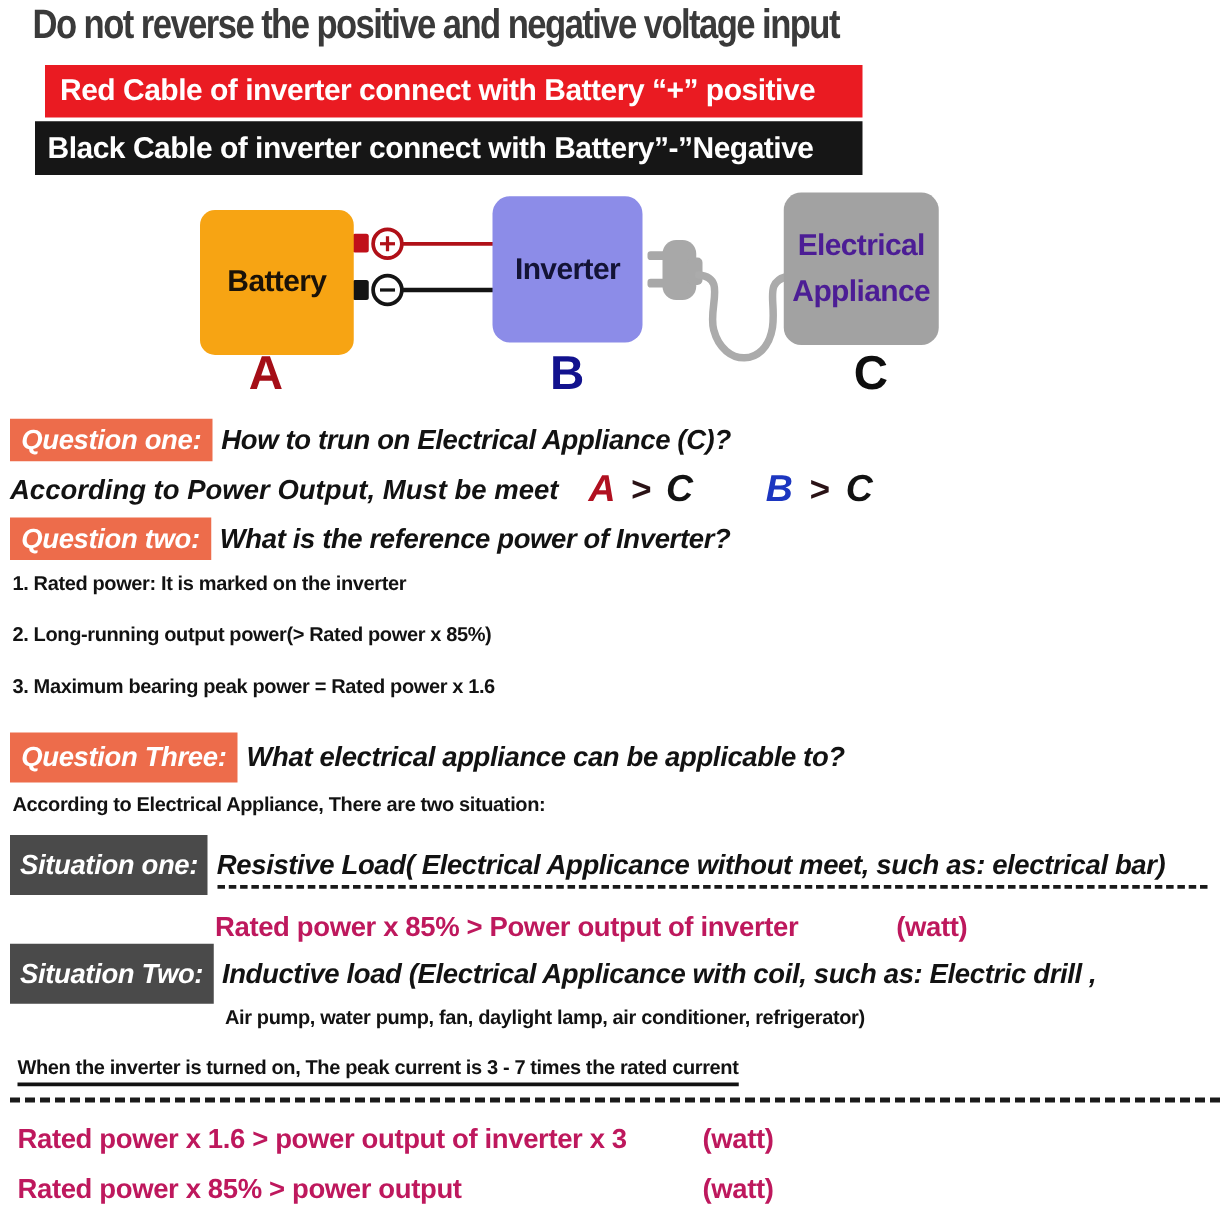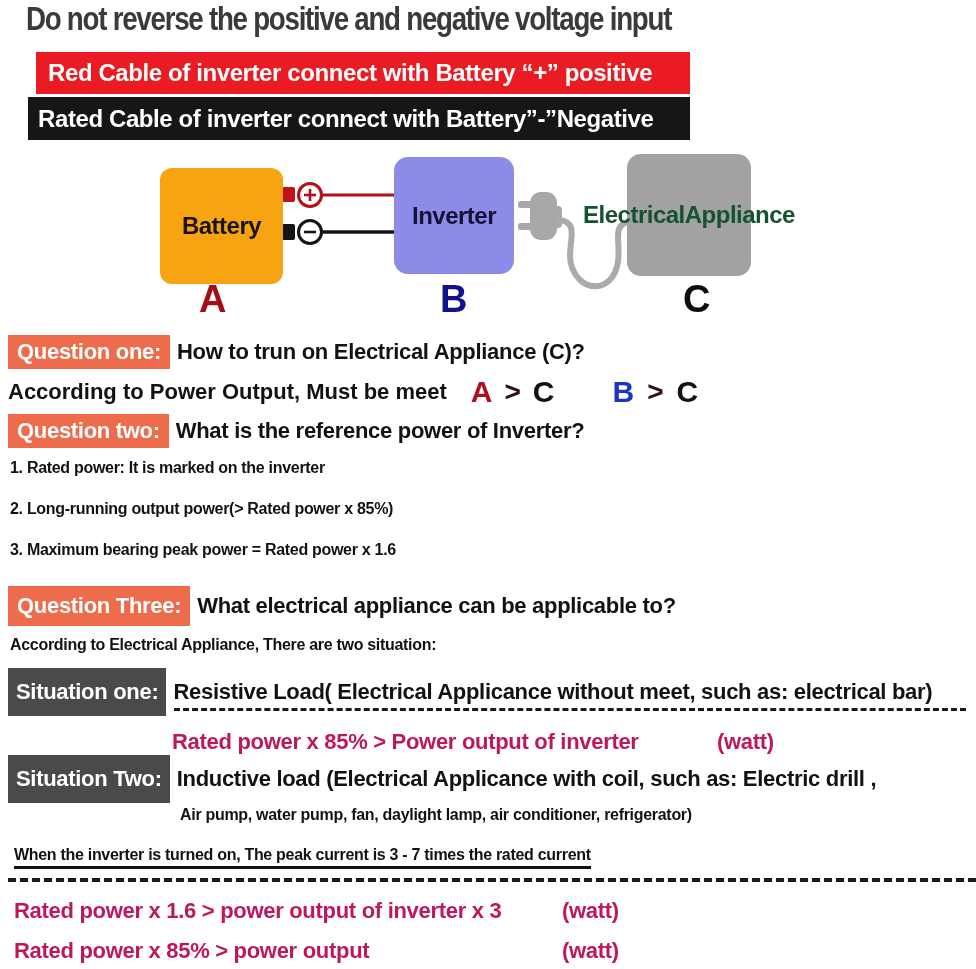--- a/index.html
+++ b/index.html
@@ -15,29 +15,29 @@
           font-size:24px;letter-spacing:-0.4px;margin-left:28px;}
   .banner-red{left:8px;top:52px;width:642px;height:42px;background:#ea1b22;padding-left:12px;}
   .banner-black{left:0;top:97px;width:652px;height:43px;background:#161616;padding-left:10px;}
 
   
   .dbox{position:absolute;display:flex;align-items:center;justify-content:center;
         color:#1a1208;font-size:24px;letter-spacing:-0.5px;}
   .battery{left:160px;top:157px;width:123px;height:116px;background:#f7a413;border-radius:12px;margin-top:11px;}
   .inverter{left:394px;top:157px;width:120px;height:117px;background:#8c8ce8;border-radius:14px;color:#131335;}
   .appliance{left:627px;top:154px;width:124px;height:122px;background:#a2a2a2;border-radius:14px;
-             flex-direction:row;line-height:1.55;color:#14532d;}
+             flex-direction:column;line-height:1.55;color:#4c1d95;}
   .dletter{position:absolute;top:278px;font-size:38px;}
   .letterA{left:199px;color:#a50e17;}
   .letterB{left:440px;color:#12128e;}
   .letterC{left:683px;color:#0e0e0e;}
   #diagram-svg{position:absolute;left:0;top:0;pointer-events:none;}
 
   
-  .row{position:absolute;display:flex;align-items:center;font-size:22px;color:#121212;}
+  .row{position:absolute;display:flex;align-items:center;font-size:22px;color:#121212;font-style:italic;}
   .badge{display:inline-flex;align-items:center;color:#fff;font-size:22px;
          padding:4px 9px;letter-spacing:-0.3px;flex:0 0 auto;}
   .badge-orange{background:#ed6c4b;}
   .badge-dark{background:#4a4a4a;text-align:center;}
   .badge-tall{padding:11px 8px;}
   .after-badge{margin-left:7px;letter-spacing:-0.3px;}
 
   .cond-letter{font-size:30px;line-height:1;}
   .cond-gt{font-size:28px;color:#2a1216;line-height:1;}
   .cA{color:#b01020;margin-left:24px;}
@@ -55,21 +55,21 @@
   .underline-solid{border-bottom:3px solid #121212;padding-bottom:3px;}
 </style>
 </head>
 <body>
 
 <div id="page">
 
   <div class="title nw">Do not reverse the positive and negative voltage input</div>
 
   <div class="banner banner-red nw">Red Cable of inverter connect with Battery “+” positive</div>
-  <div class="banner banner-black nw">Rated Cable of inverter connect with Battery”-”Negative</div>
+  <div class="banner banner-black nw">Black Cable of inverter connect with Battery”-”Negative</div>
 
   <svg id="diagram-svg" width="976" height="320" viewBox="0 0 976 320">
 
     <rect x="282" y="187" width="13" height="15" rx="2" fill="#c0101a"></rect>
     <rect x="282" y="224" width="13" height="16" rx="2" fill="#141414"></rect>
 
     <circle cx="310" cy="195" r="11.5" fill="#ffffff" stroke="#b01018" stroke-width="3"></circle>
     <line x1="304" y1="195" x2="316" y2="195" stroke="#b01018" stroke-width="2.6"></line>
     <line x1="310" y1="189" x2="310" y2="201" stroke="#b01018" stroke-width="2.6"></line>
 

